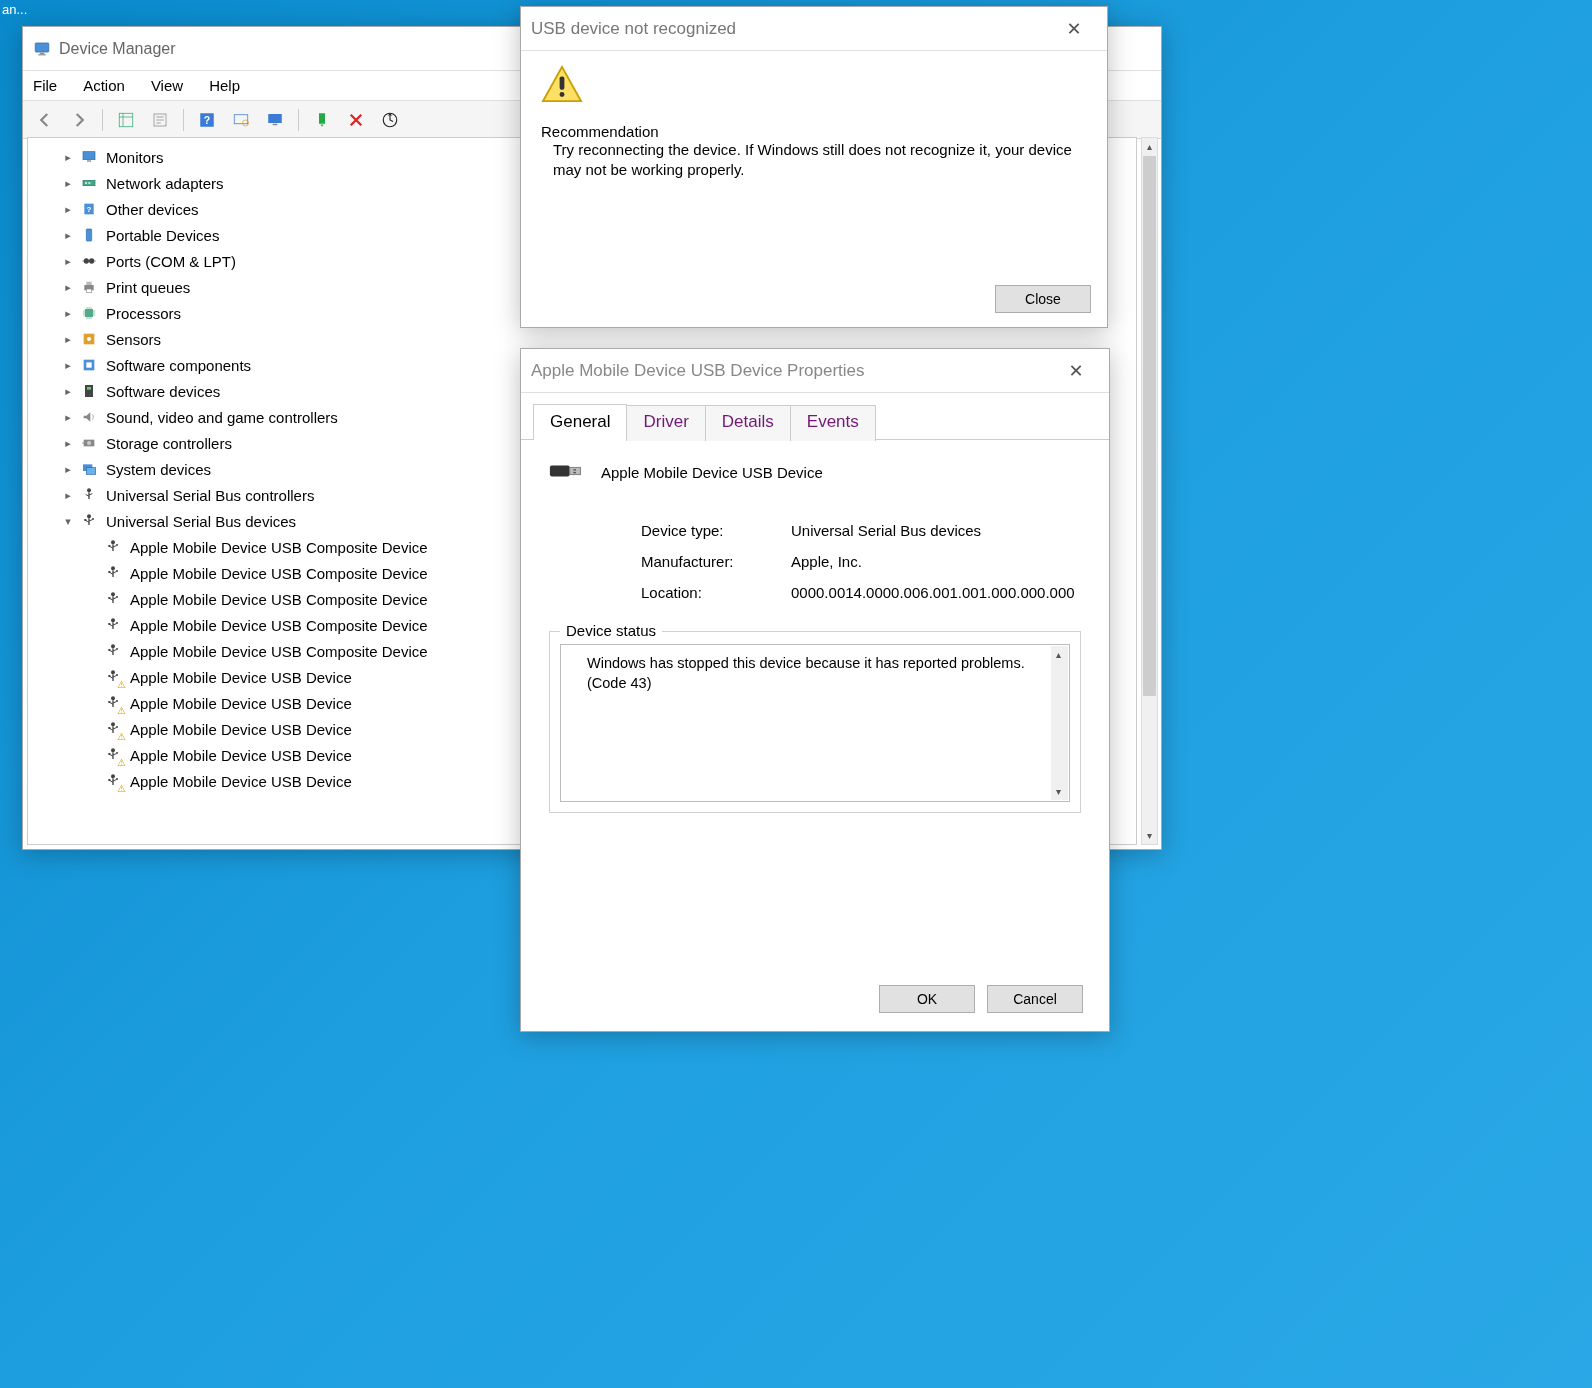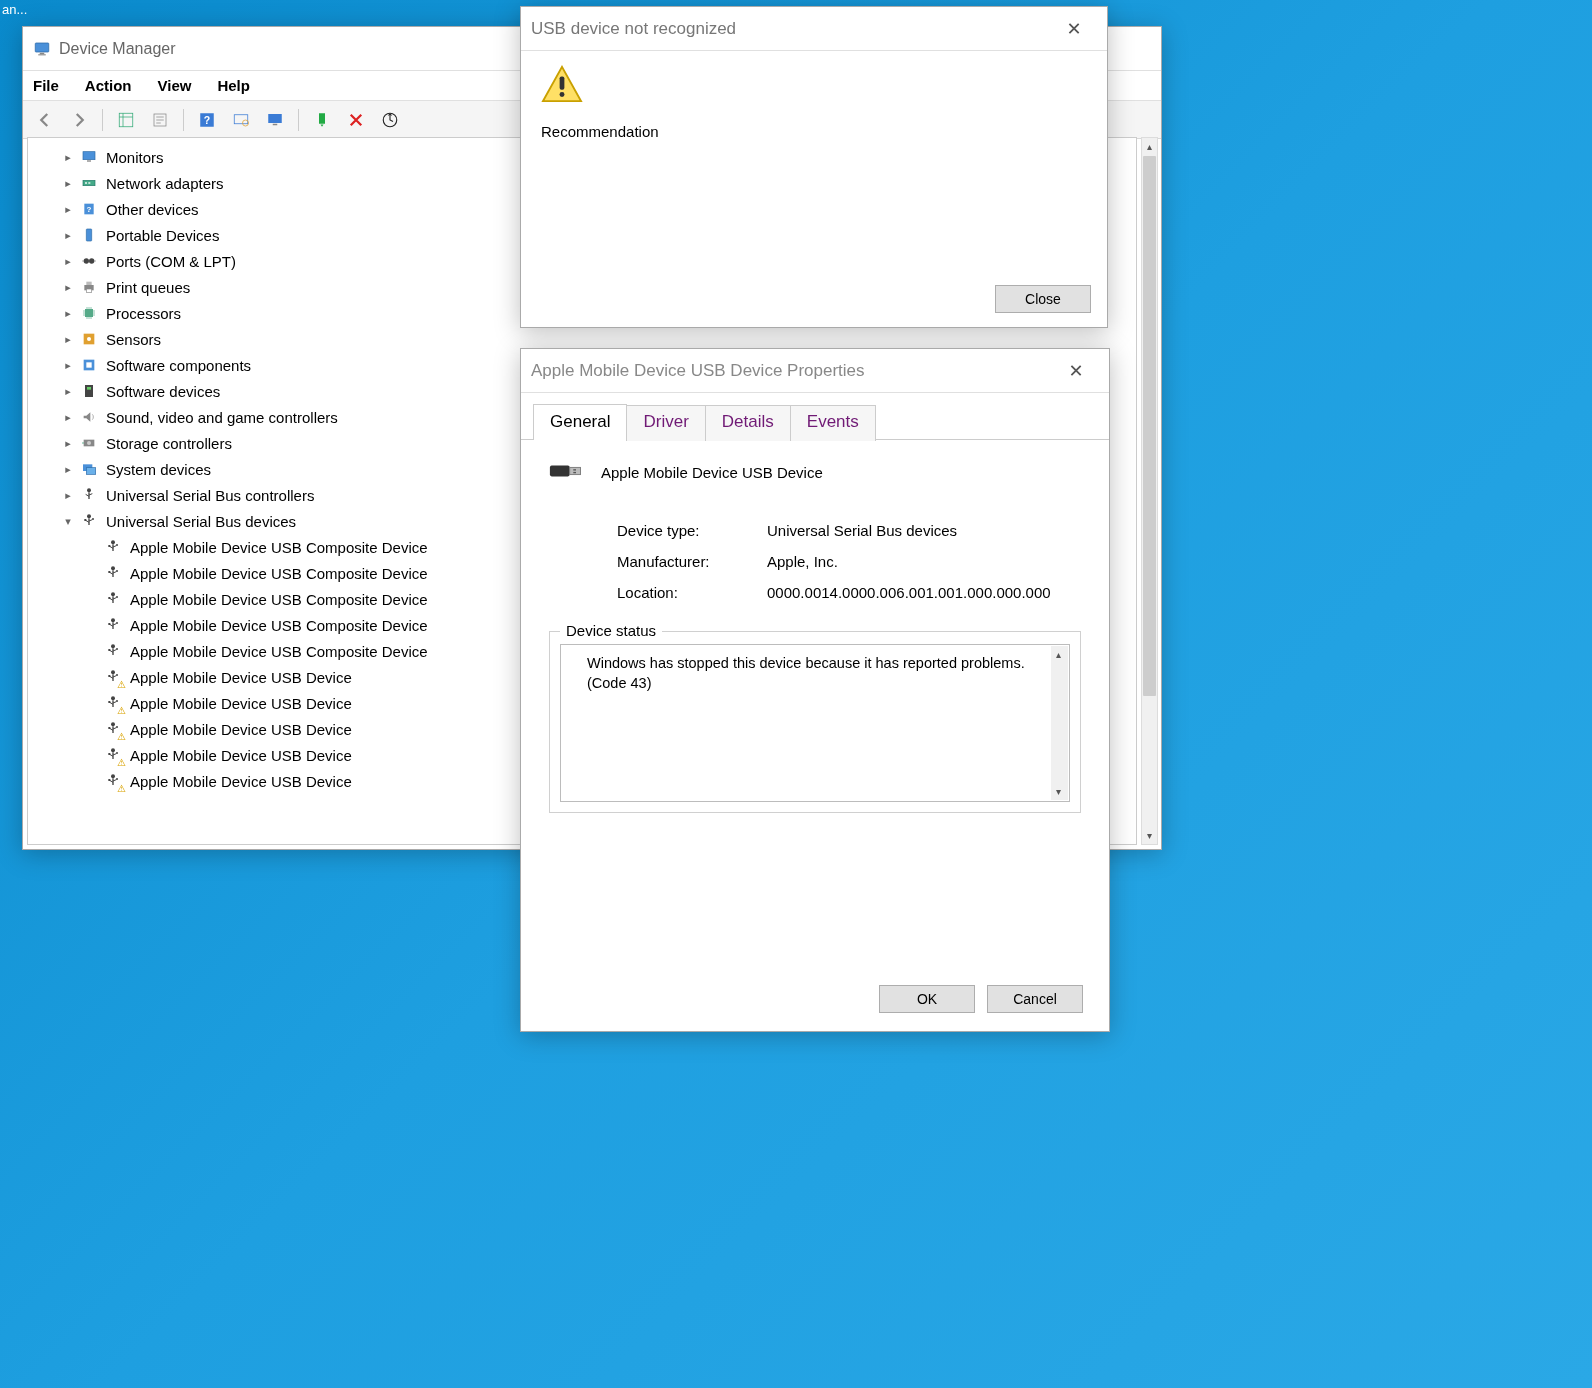--- a/index.html
+++ b/index.html
@@ -65,21 +65,21 @@
   }
   .menubar {
     height: 30px;
     display: flex;
     align-items: center;
     padding: 0 10px;
     gap: 26px;
     border-bottom: 1px solid #e0e0e0;
     font-size: 15px;
   }
-  .menuitem { cursor: pointer; font-weight: bold; }
+  .menuitem { cursor: pointer; }
   .toolbar {
     height: 38px;
     display: flex;
     align-items: center;
     padding: 0 8px;
     gap: 6px;
     border-bottom: 1px solid #d8d8d8;
     background: #f5f5f5;
   }
   .tbtn {
@@ -268,21 +268,21 @@
     margin-bottom: 38px;
   }
   .usb-plug-icon {
     width: 36px;
     height: 24px;
   }
   .prop-grid {
     display: grid;
     grid-template-columns: 150px 1fr;
     row-gap: 14px;
-    margin-left: 68px;
+    margin-left: 92px;
     margin-bottom: 30px;
   }
   .fieldset {
     border: 1px solid #d0d0d0;
     margin: 6px 0;
     padding: 12px 10px 10px 10px;
     position: relative;
   }
   .fs-legend {
     position: absolute;
@@ -705,20 +705,21 @@
     <div class="usbdlg-row1">
       <span class="warn-triangle">
         <svg viewBox="0 0 44 40" width="42" height="38">
             <path d="M22 2 L42 38 L2 38 Z" fill="#ffe066" stroke="#c9a000" stroke-width="2"></path>
             <rect x="19.5" y="12" width="5" height="14" rx="2" fill="#333"></rect>
             <circle cx="22" cy="31" r="2.6" fill="#333"></circle>
           </svg>
       </span>
     </div>
     <div class="rec-hdr">Recommendation</div>
+    <div class="rec-body">Try reconnecting the device. If Windows still does not recognize it, your device may not be working properly.</div>
   </div>
   <div class="usbdlg-btns">
     <button class="btn">Close</button>
   </div>
 </div>
 
 <div class="window propdlg">
   <div class="titlebar">
     <span>Apple Mobile Device USB Device Properties</span>
     <span class="tb-spacer"></span>

